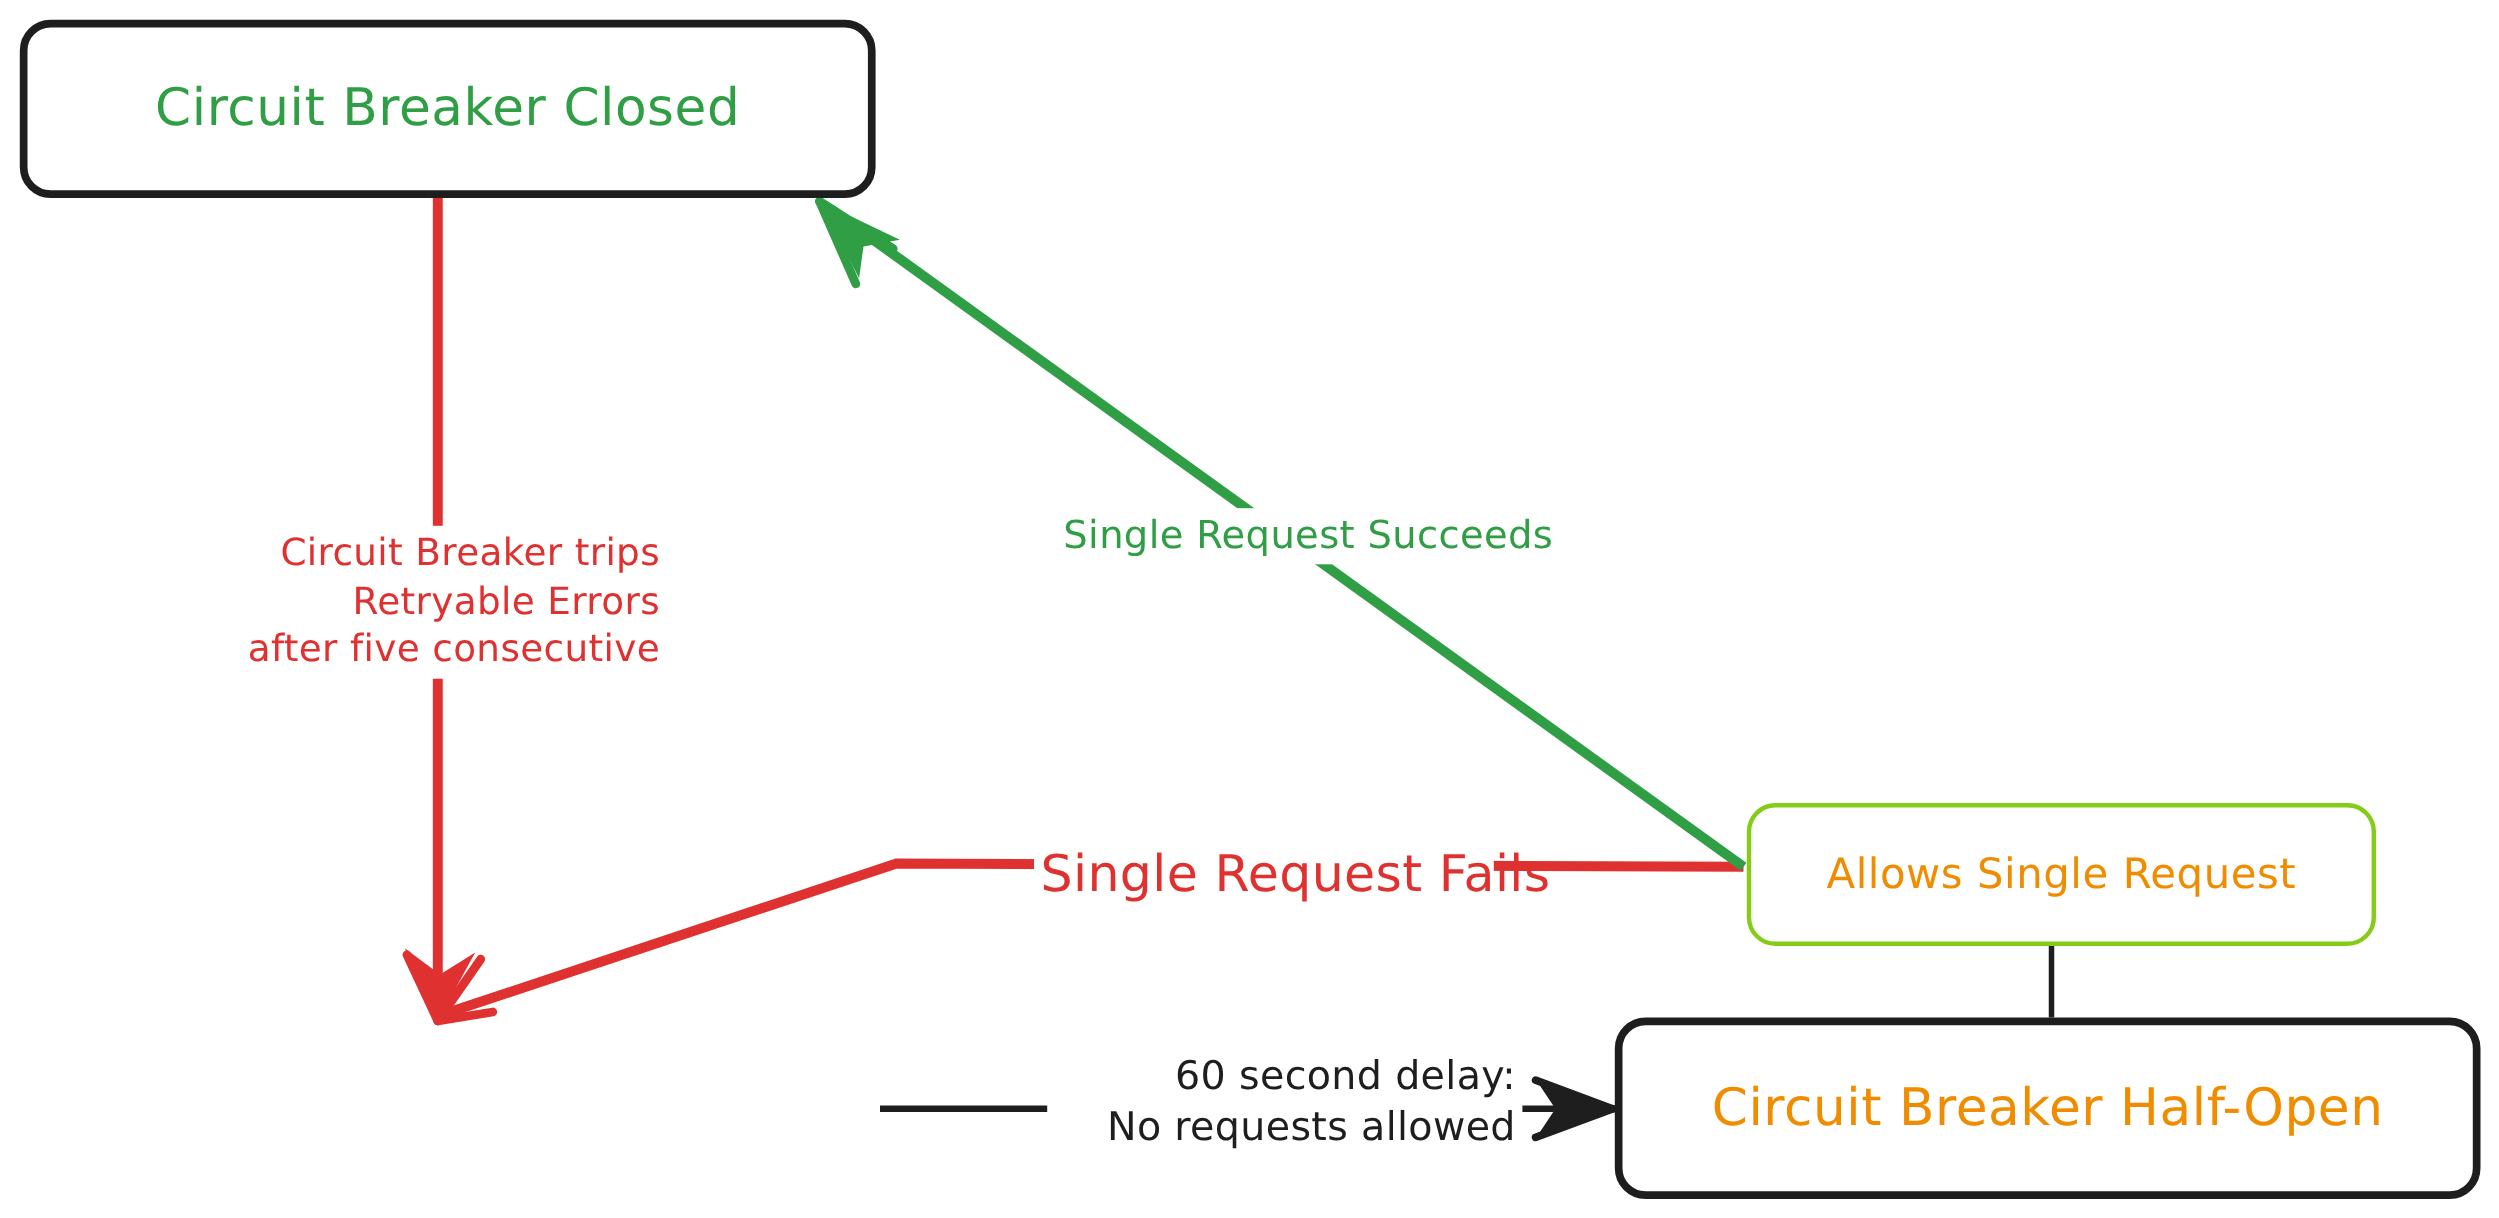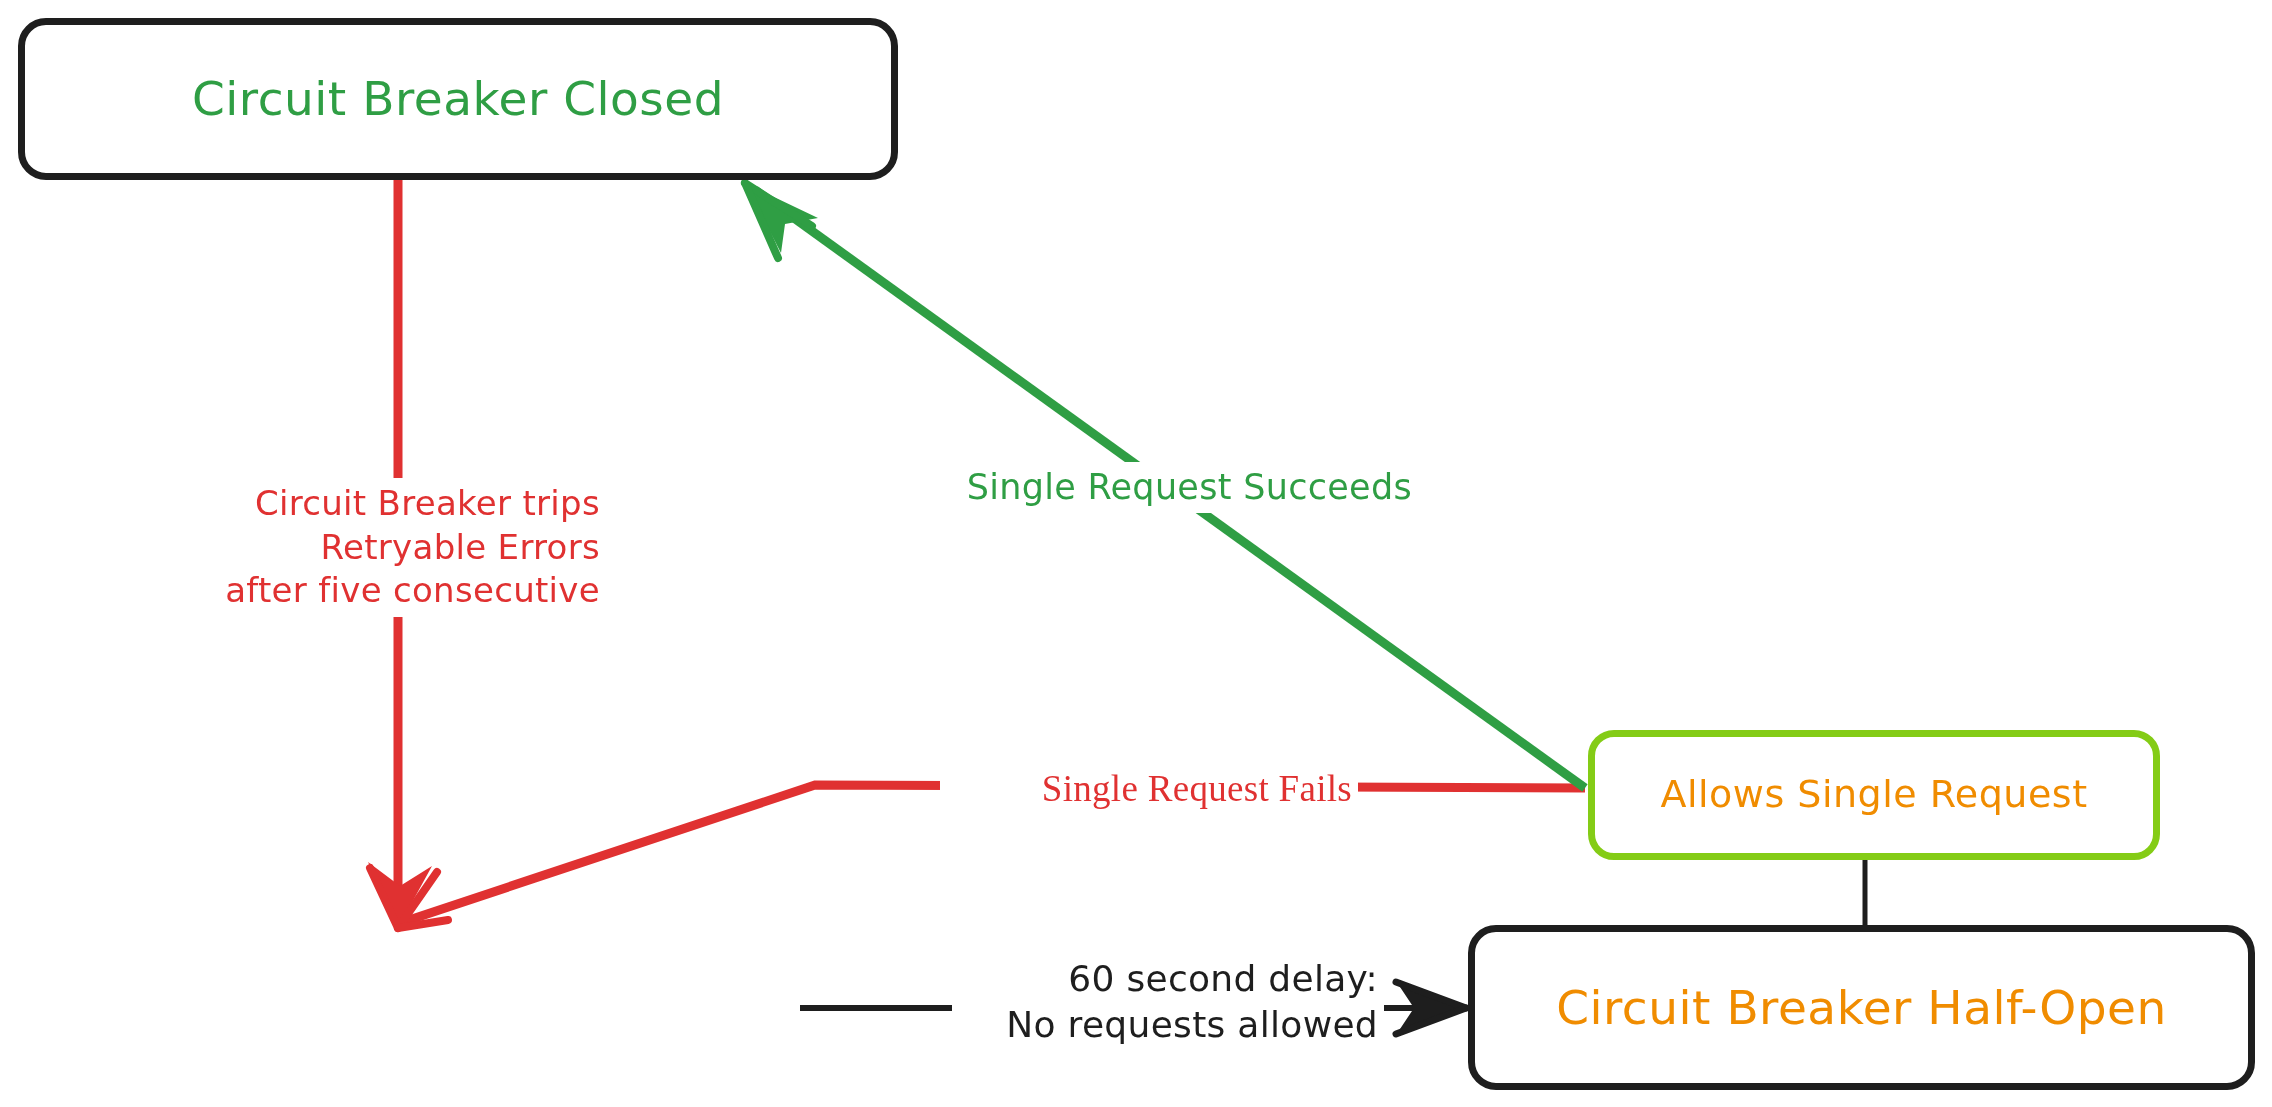--- a/index.html
+++ b/index.html
@@ -34,21 +34,21 @@
     display: flex;
     align-items: center;
     justify-content: center;
     border-radius: 28px;
     z-index: 3;
   }
   .node-box.black-border {
     border: 7px solid #1e1e1e;
   }
   .node-box.orange-border {
-    border: 7px solid #84cc16;
+    border: 4px solid #84cc16;
     border-radius: 26px;
   }
   .node-label {
     font-family: "DejaVu Sans", sans-serif;
     font-weight: 400;
     letter-spacing: 0.5px;
     white-space: nowrap;
     line-height: 1.1;
   }
   .edge-label {
@@ -57,41 +57,41 @@
     text-align: center;
     background: #ffffff;
     font-family: "DejaVu Sans", sans-serif;
     line-height: 1.28;
     white-space: nowrap;
     letter-spacing: 0.3px;
   }
   .edge-label .lbl-line { display: block; text-align: right; }
 
   
-  #node-closed   { left: 18px;   top: 18px;   width: 880px; height: 162px; }
+  #node-closed   { left: 18px;   top: 18px;   width: 778px; height: 162px; }
   #node-open     { left: 18px;   top: 925px;  width: 782px; height: 165px; }
   #node-allows   { left: 1588px; top: 730px;  width: 572px; height: 130px; }
   #node-halfopen { left: 1468px; top: 925px;  width: 787px; height: 165px; }
 
   #node-closed   .node-label { color: #2f9e44; font-size: 47px; }
   #node-open     .node-label { color: #e03131; font-size: 47px; }
   #node-allows   .node-label { color: #f08c00; font-size: 38px; }
   #node-halfopen .node-label { color: #f08c00; font-size: 47px; }
 
   #label-trips {
     left: 168px; top: 478px; width: 430px;
     color: #e03131; font-size: 34px; padding: 4px 2px;
   }
   #label-succeeds {
     left: 906px; top: 462px; width: 500px;
     color: #2f9e44; font-size: 35px; padding: 3px 6px;
   }
   #label-fails {
     left: 940px; top: 762px; width: 406px;
-    color: #e03131; font-size: 37px; padding: 3px 6px; font-family: Liberation Serif, serif;
+    color: #e03131; font-size: 46px; padding: 3px 6px;
   }
   #label-delay {
     left: 952px; top: 953px; width: 420px;
     color: #1e1e1e; font-size: 36px; padding: 3px 6px;
   }
 </style>
 </head>
 <body>
 
 <div id="diagram-root">

